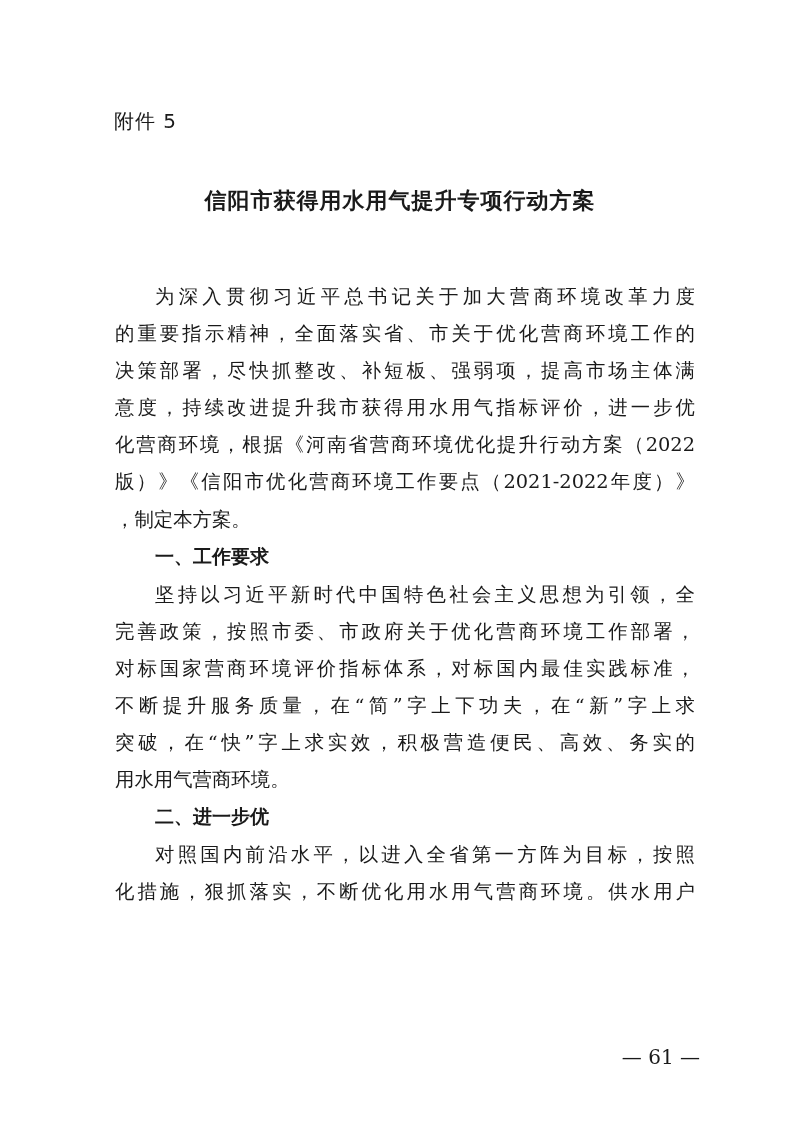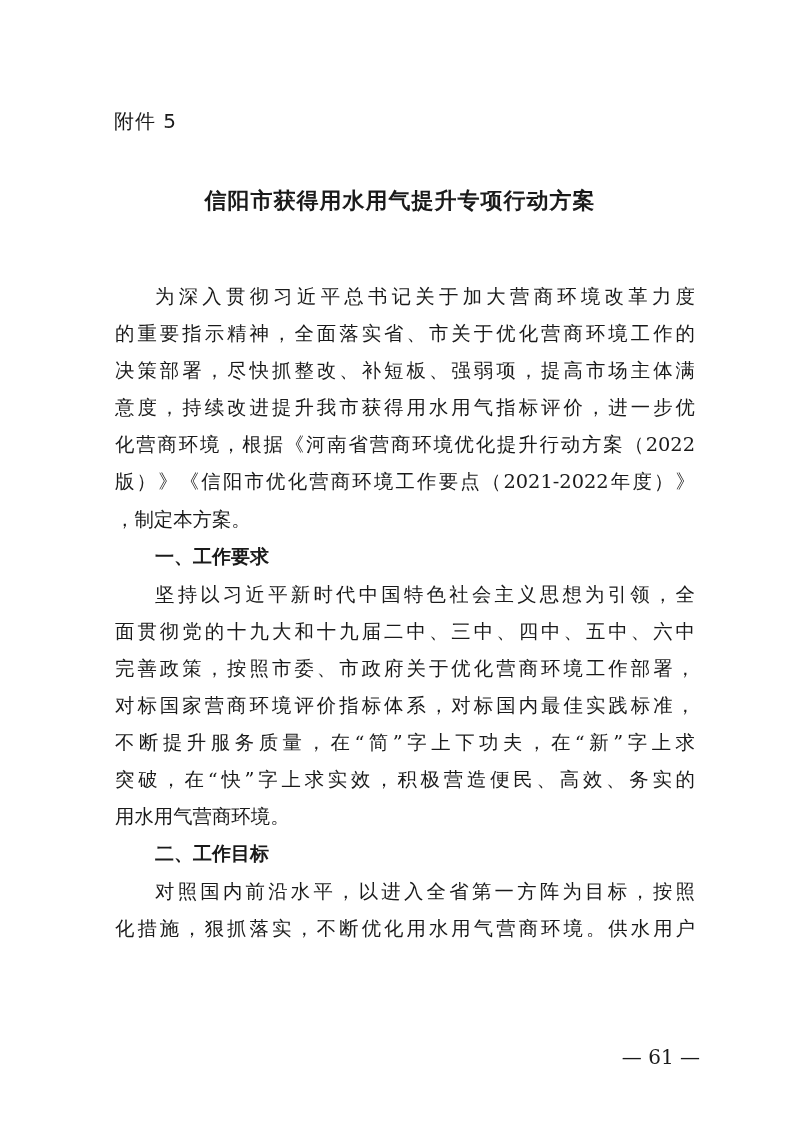--- a/index.html
+++ b/index.html
@@ -31,27 +31,26 @@
     <div class="line">的重要指示精神，全面落实省、市关于优化营商环境工作的</div>
     <div class="line">决策部署，尽快抓整改、补短板、强弱项，提高市场主体满</div>
     <div class="line">意度，持续改进提升我市获得用水用气指标评价，进一步优</div>
     <div class="line">化营商环境，根据《河南省营商环境优化提升行动方案（2022</div>
     <div class="line">版）》《信阳市优化营商环境工作要点（2021-2022年度）》</div>
     <div class="line last">，制定本方案。</div>
 
     <div class="heading">一、工作要求</div>
 
     <div class="line indent">坚持以习近平新时代中国特色社会主义思想为引领，全</div>
-    <div class="line">面贯彻党的十九大和十九届二中、三中、四中、五中、六中</div>
     <div class="line">完善政策，按照市委、市政府关于优化营商环境工作部署，</div>
     <div class="line">对标国家营商环境评价指标体系，对标国内最佳实践标准，</div>
     <div class="line">不断提升服务质量，在“简”字上下功夫，在“新”字上求</div>
     <div class="line">突破，在“快”字上求实效，积极营造便民、高效、务实的</div>
     <div class="line last">用水用气营商环境。</div>
 
-    <div class="heading">二、工作目标</div>
+    <div class="heading">二、进一步优</div>
 
     <div class="line indent">对照国内前沿水平，以进入全省第一方阵为目标，按照</div>
     <div class="line">化措施，狠抓落实，不断优化用水用气营商环境。供水用户</div>
   </div>
 
   <div class="pageno">— 61 —</div>
 </div>
 
 </body></html>

